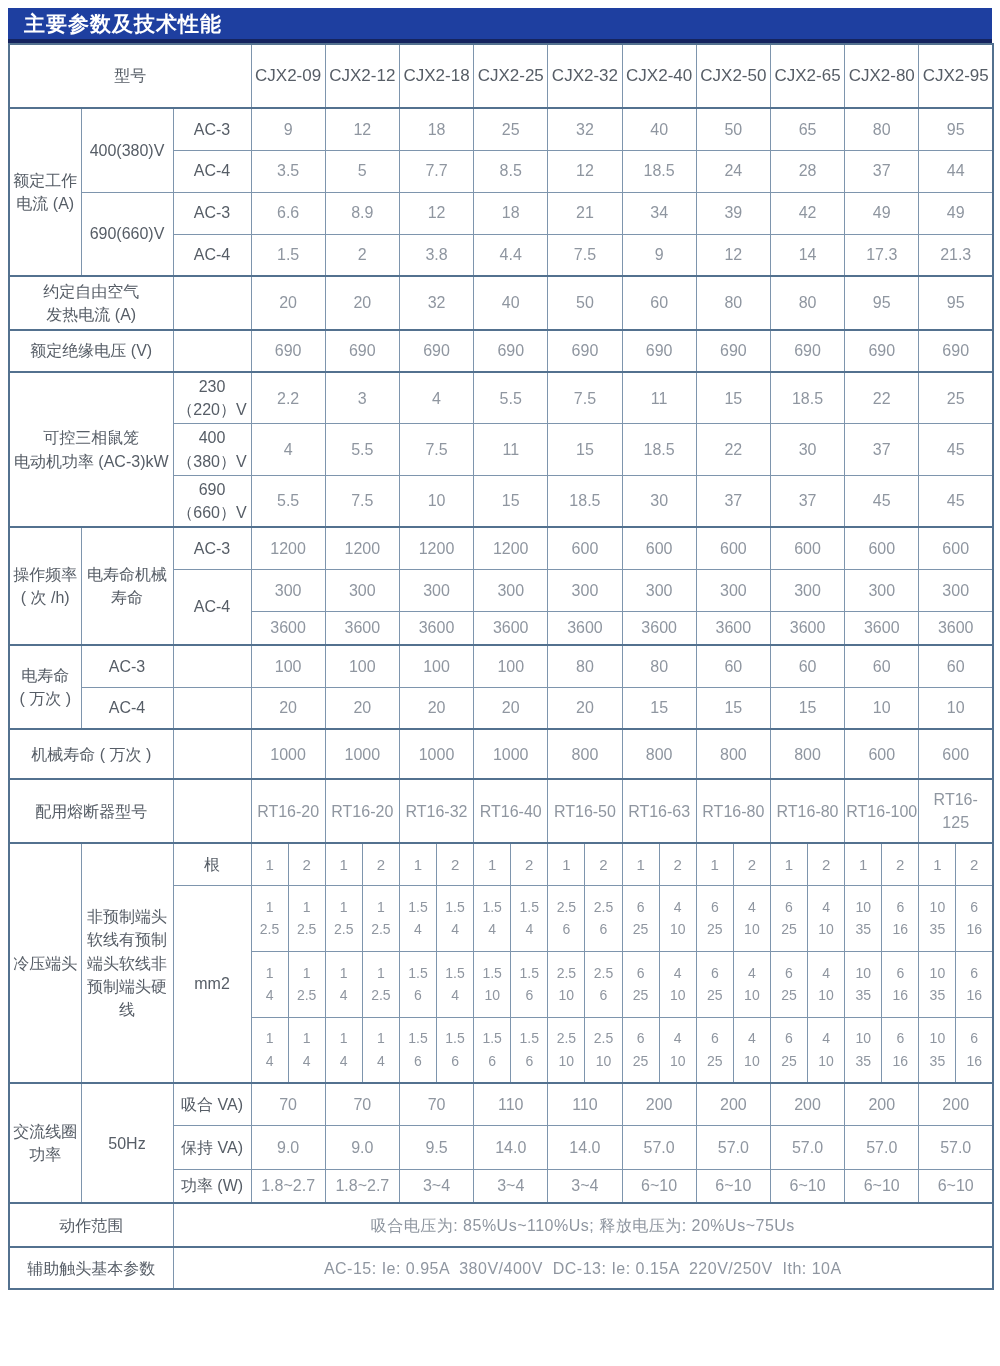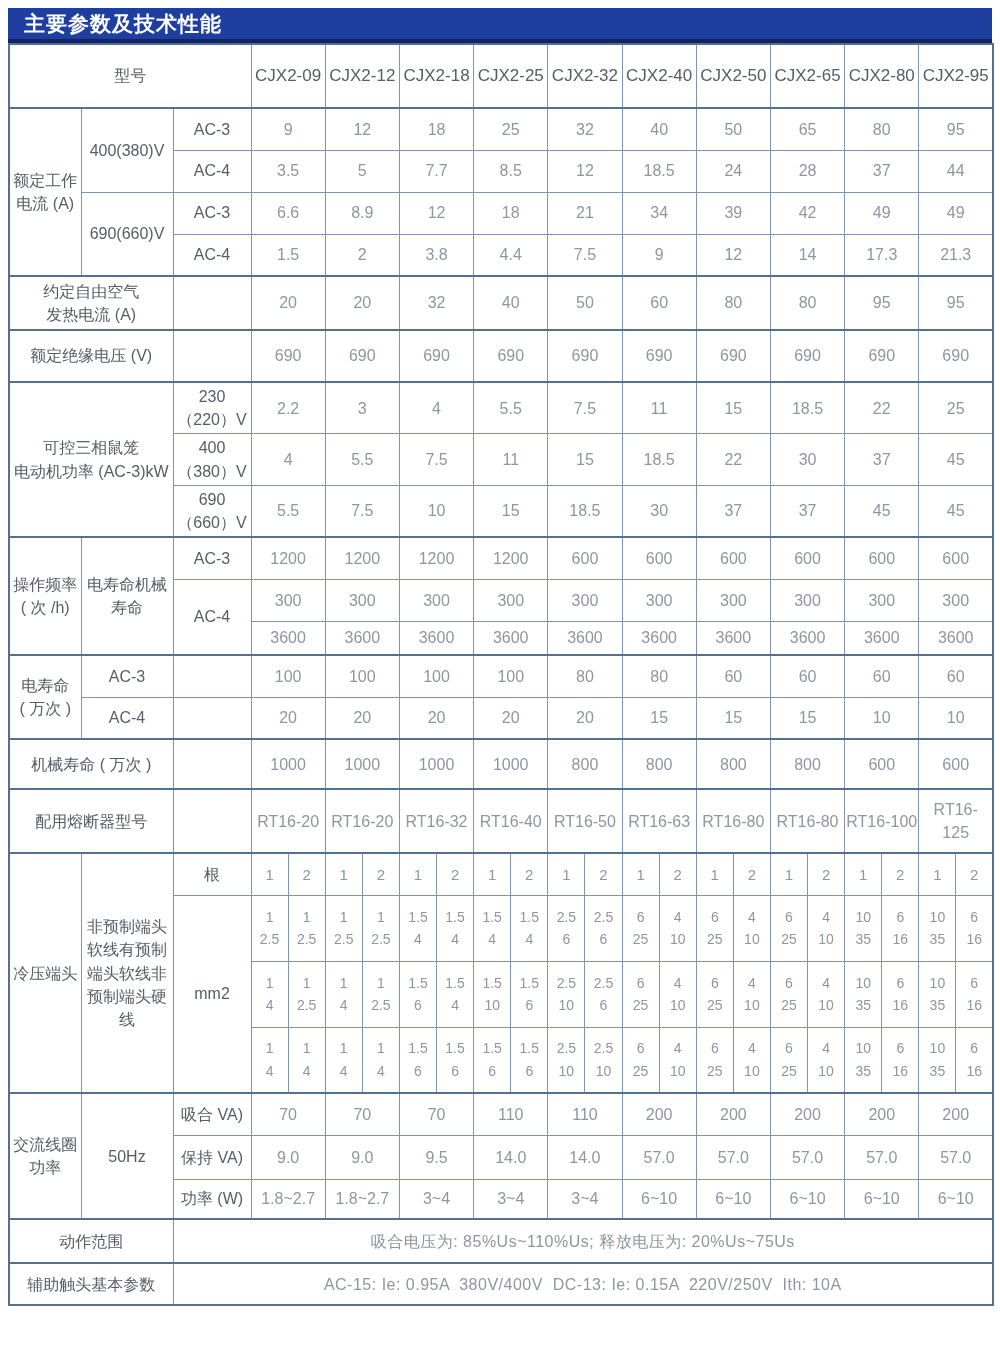--- a/index.html
+++ b/index.html
@@ -157,21 +157,21 @@
           <td colspan="2">20</td>
           <td colspan="2">32</td>
           <td colspan="2">40</td>
           <td colspan="2">50</td>
           <td colspan="2">60</td>
           <td colspan="2">80</td>
           <td colspan="2">80</td>
           <td colspan="2">95</td>
           <td colspan="2">95</td>
         </tr>
-        <tr class="sec" style="height: 52px;">
+        <tr class="sec" style="height: 42px;">
           <td colspan="2" class="lbl">额定绝缘电压 (V)</td>
           <td></td>
           <td colspan="2">690</td>
           <td colspan="2">690</td>
           <td colspan="2">690</td>
           <td colspan="2">690</td>
           <td colspan="2">690</td>
           <td colspan="2">690</td>
           <td colspan="2">690</td>
           <td colspan="2">690</td>
@@ -440,21 +440,21 @@
           <td colspan="2">9.0</td>
           <td colspan="2">9.5</td>
           <td colspan="2">14.0</td>
           <td colspan="2">14.0</td>
           <td colspan="2">57.0</td>
           <td colspan="2">57.0</td>
           <td colspan="2">57.0</td>
           <td colspan="2">57.0</td>
           <td colspan="2">57.0</td>
         </tr>
-        <tr style="height: 40px;">
+        <tr style="height: 34px;">
           <td class="lbl">功率 (W)</td>
           <td colspan="2">1.8~2.7</td>
           <td colspan="2">1.8~2.7</td>
           <td colspan="2">3~4</td>
           <td colspan="2">3~4</td>
           <td colspan="2">3~4</td>
           <td colspan="2">6~10</td>
           <td colspan="2">6~10</td>
           <td colspan="2">6~10</td>
           <td colspan="2">6~10</td>

